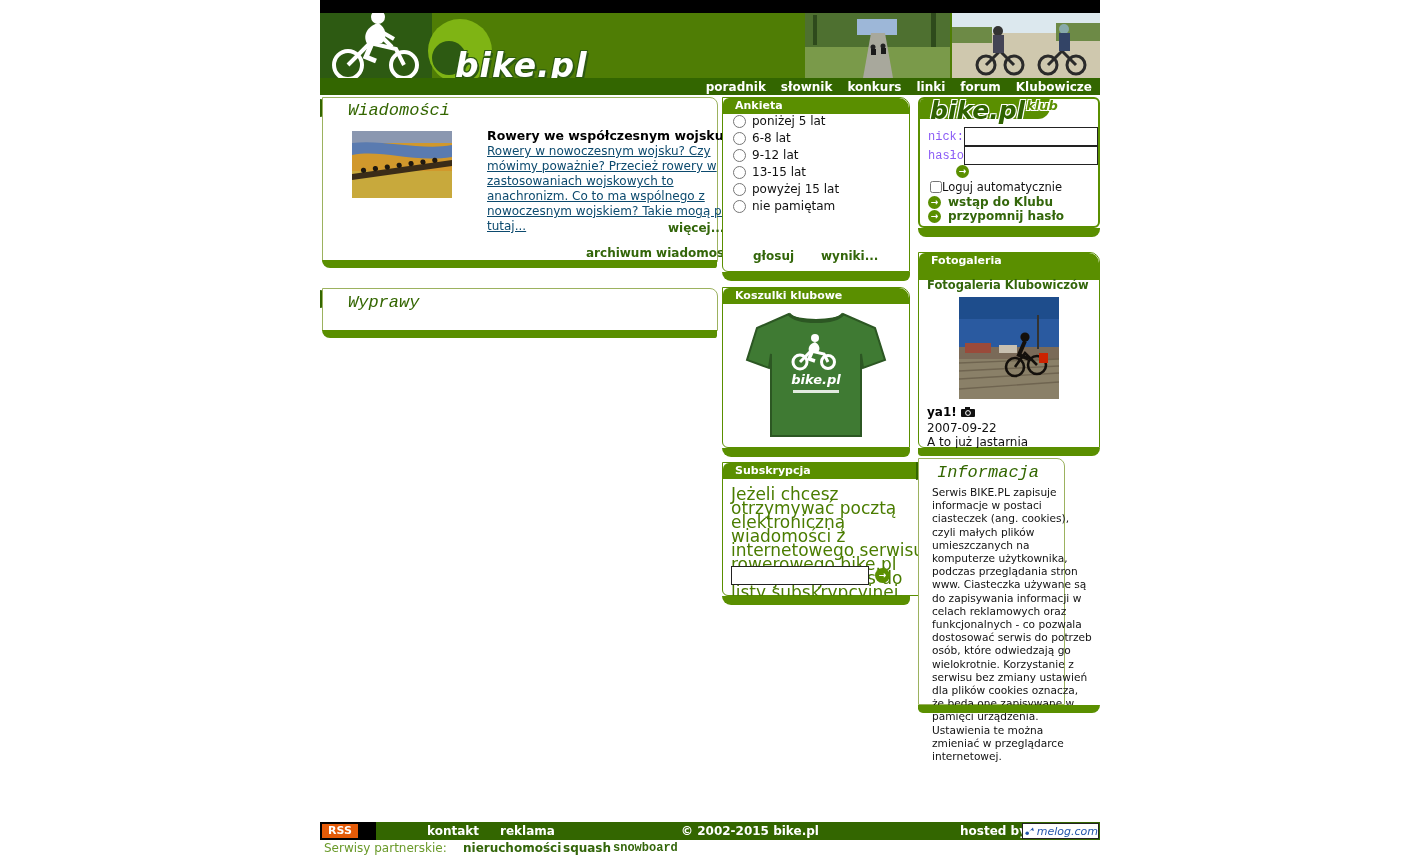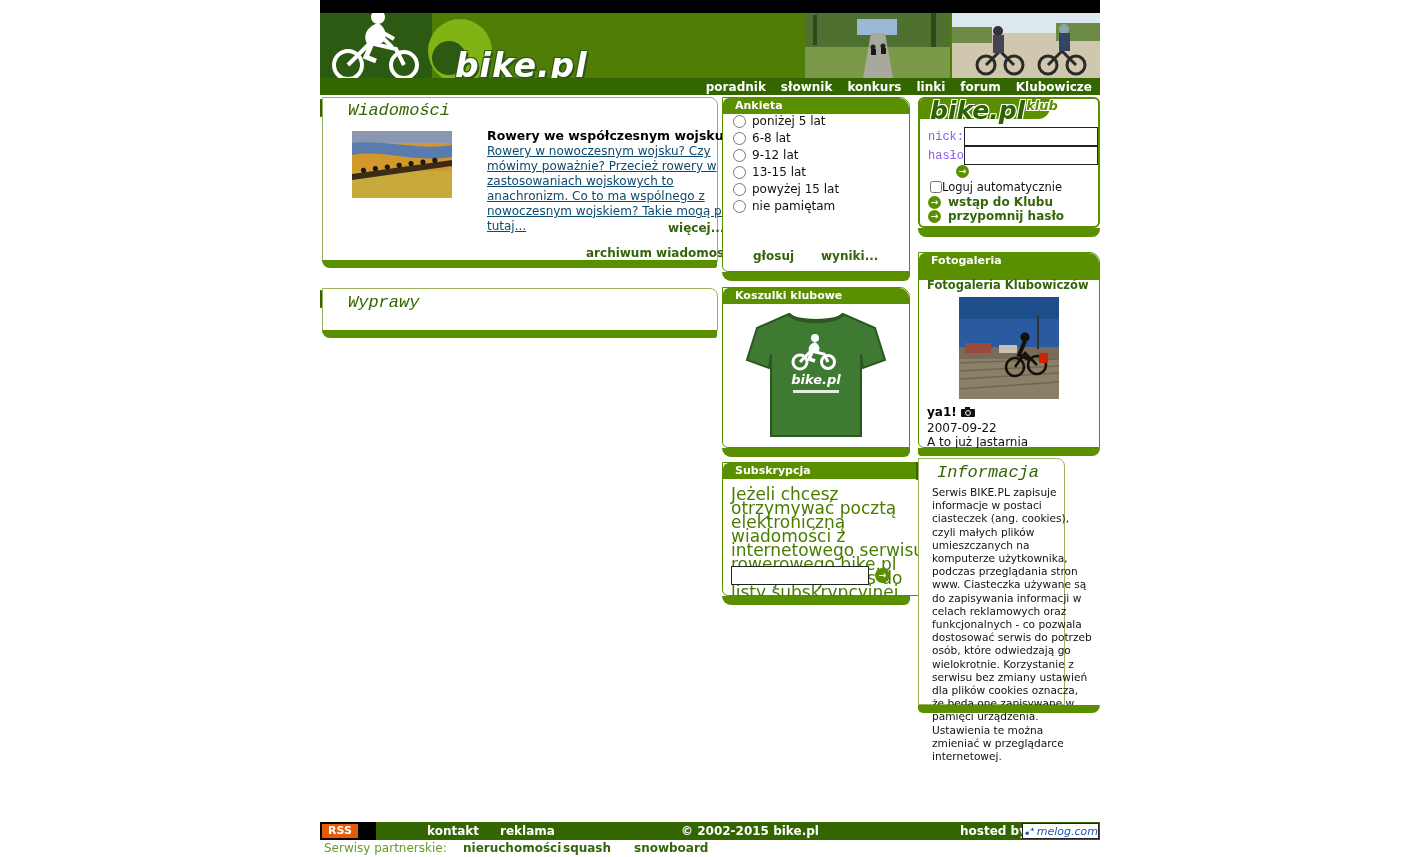--- a/index.html
+++ b/index.html
@@ -358,17 +358,17 @@
         <circle cx="2.5" cy="7.5" r="2" fill="#2255aa"></circle>
         <polygon points="4,6 9,1 10,5 7,4" fill="#2255aa"></polygon>
       </svg>
       <span id="melog-name">melog.com</span>
     </div>
   </div>
   <div class="abs" id="partners-row">
     <span id="partners-label">Serwisy partnerskie:</span>
     <span class="greenlink partner-link" style="left:143px;">nieruchomości</span>
     <span class="greenlink partner-link" style="left:243px;">squash</span>
-    <span class="greenlink partner-link" style="left:314px;">snowboard</span>
+    <span class="greenlink partner-link" style="left:293px;font-family:Liberation Mono, monospace;">snowboard</span>
   </div>
 
 </div>
 </div>
 
 </body></html>

